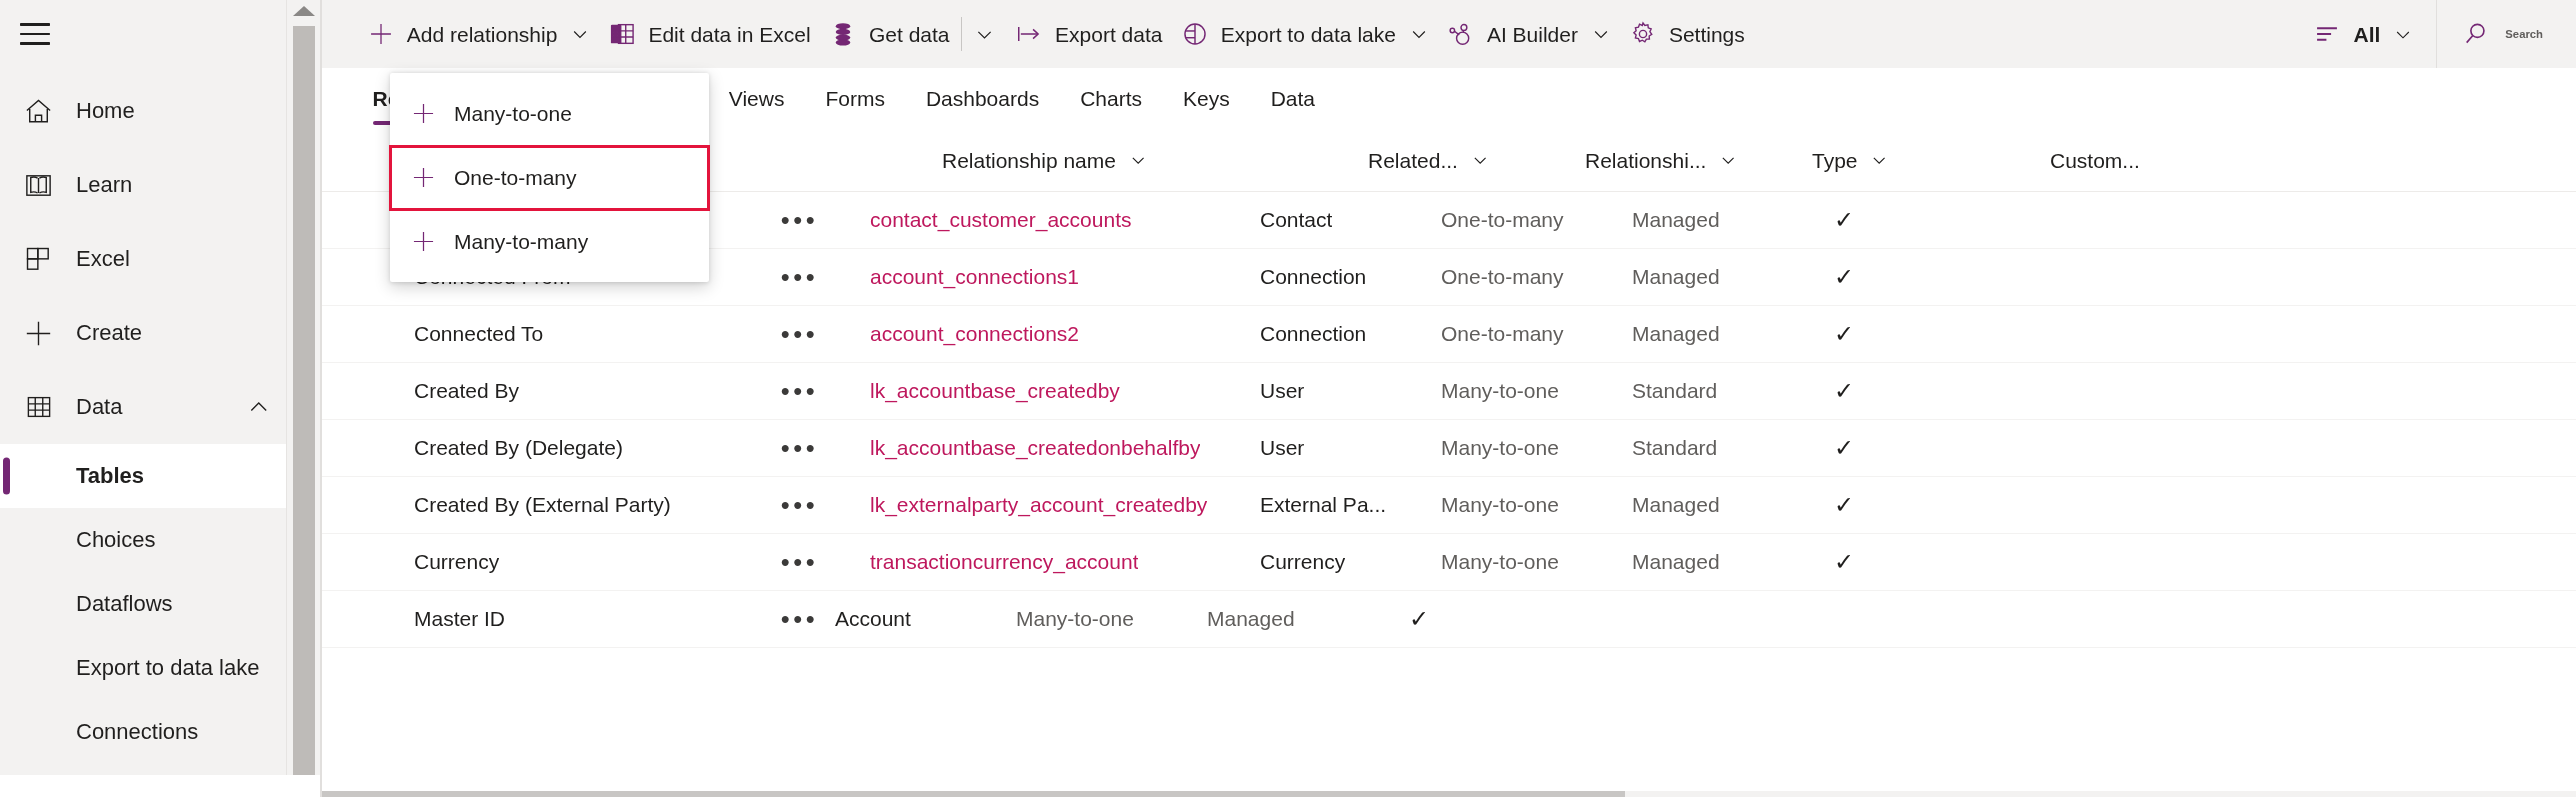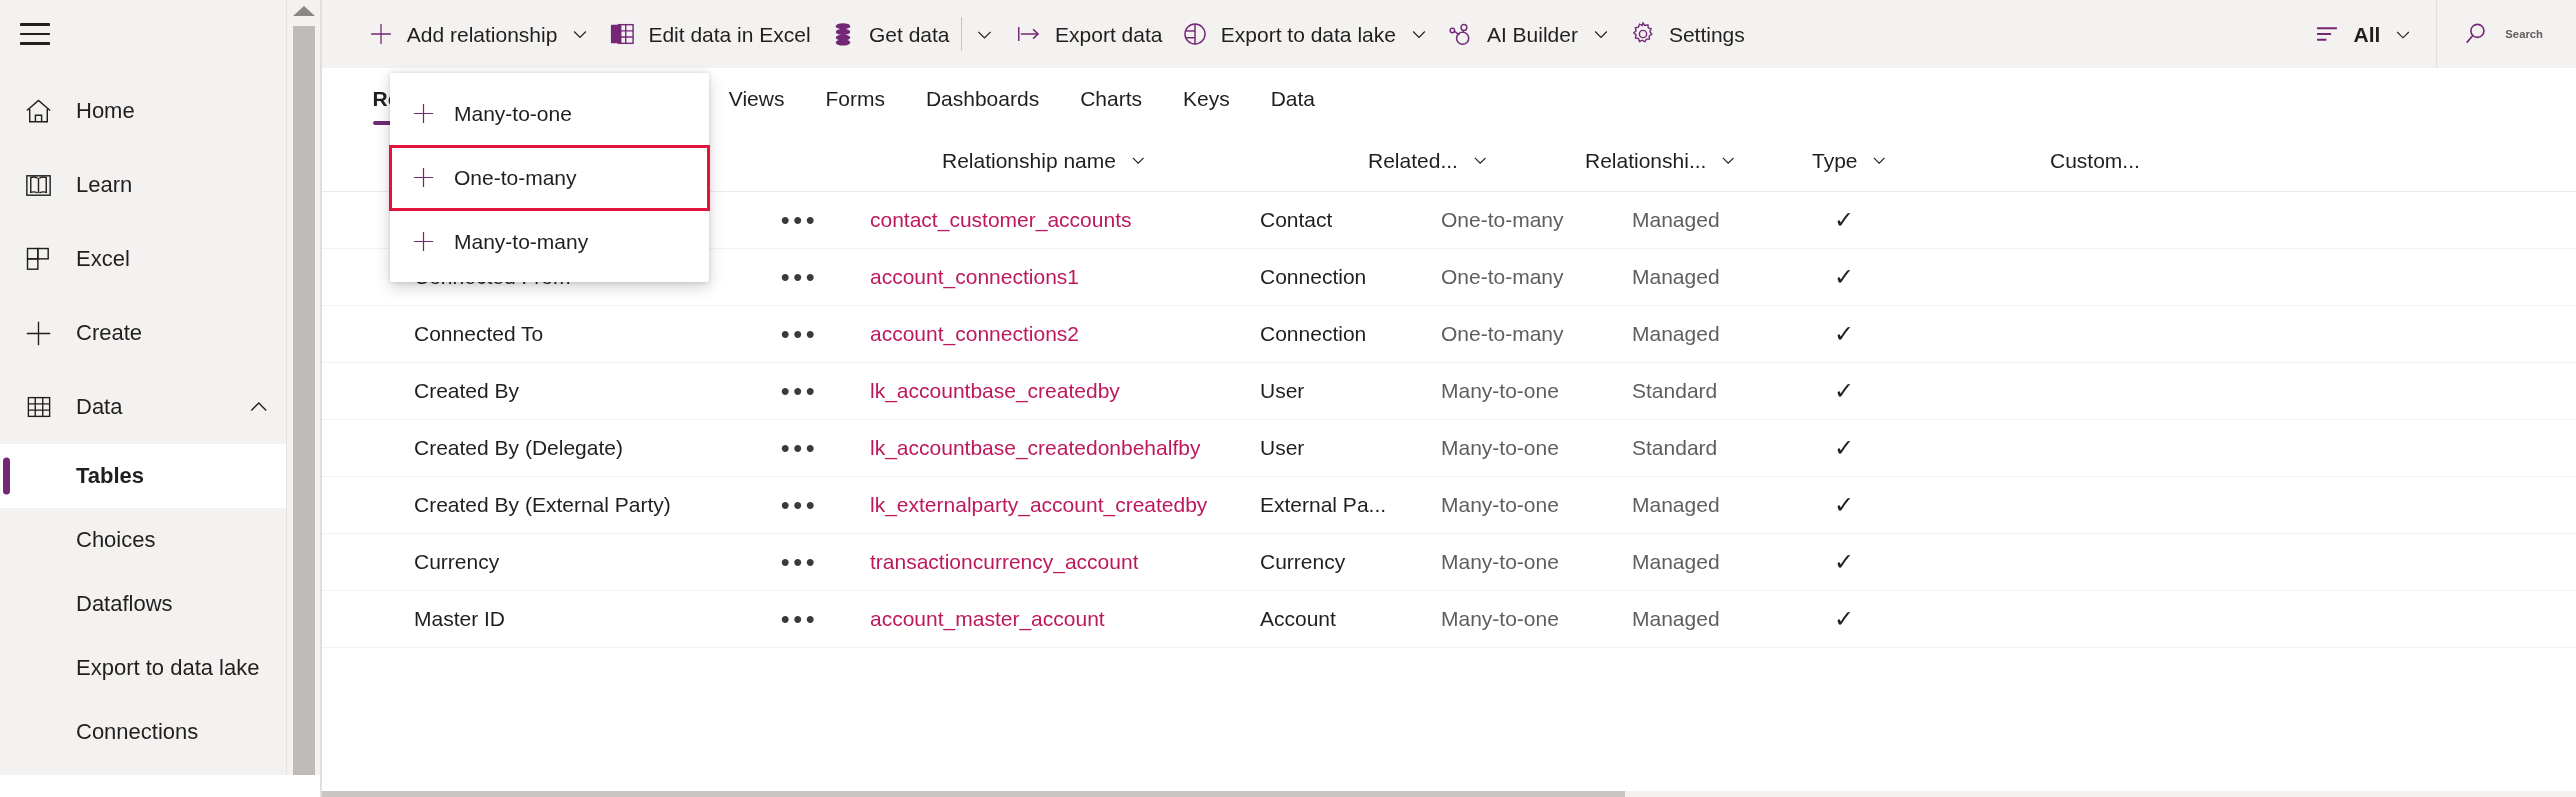--- a/index.html
+++ b/index.html
@@ -798,23 +798,20 @@
             </div>
             <div class="cell c-custom">
               <span class="c-check">✓</span>
             </div>
           </div>
           <div class="grid-row">
             <div class="cell c-display">
               <span class="truncate">Master ID</span>
             </div>
             <div class="cell c-ellipsis">•••</div>
-            <div class="cell c-relname">
-              <span class="truncate">account_master_account</span>
-            </div>
             <div class="cell c-related">
               <span class="truncate">Account</span>
             </div>
             <div class="cell c-reltype">
               <span class="truncate">Many-to-one</span>
             </div>
             <div class="cell c-type">
               <span class="truncate">Managed</span>
             </div>
             <div class="cell c-custom">

